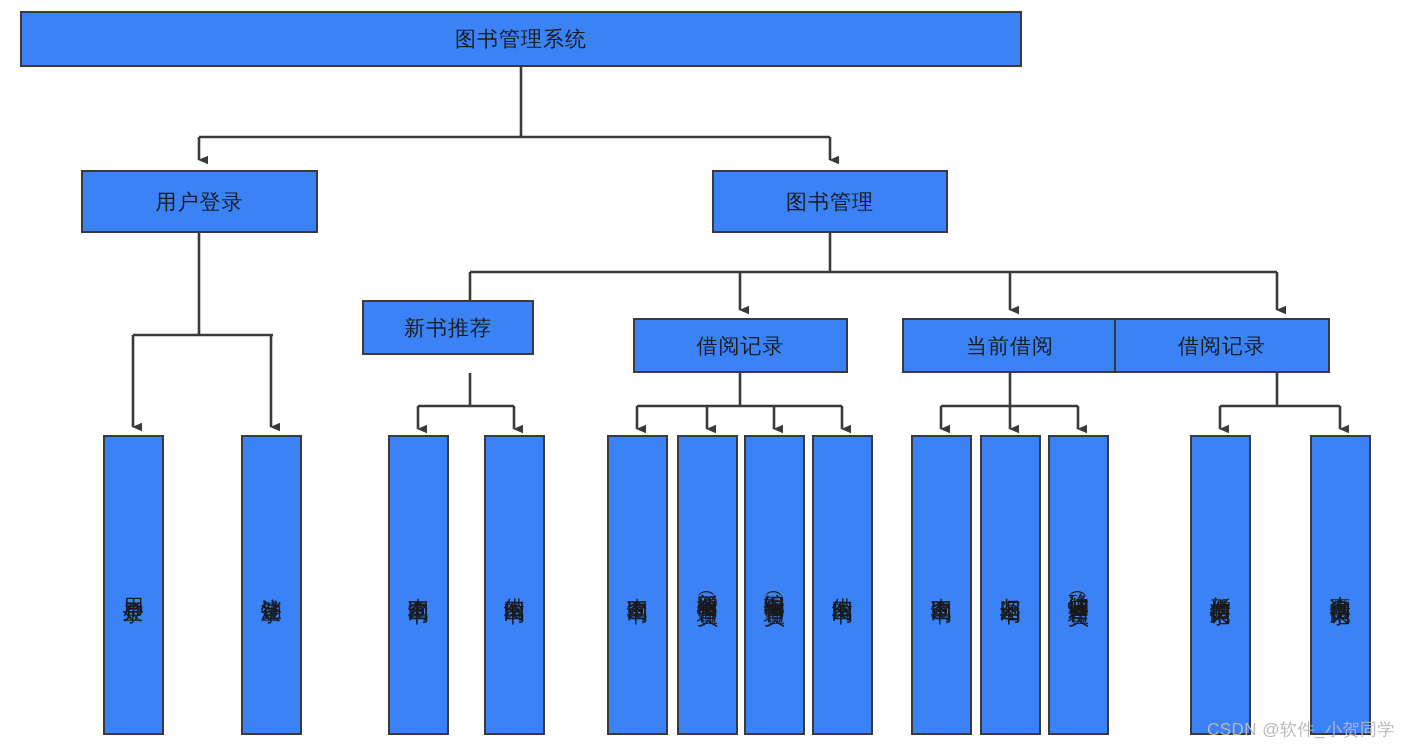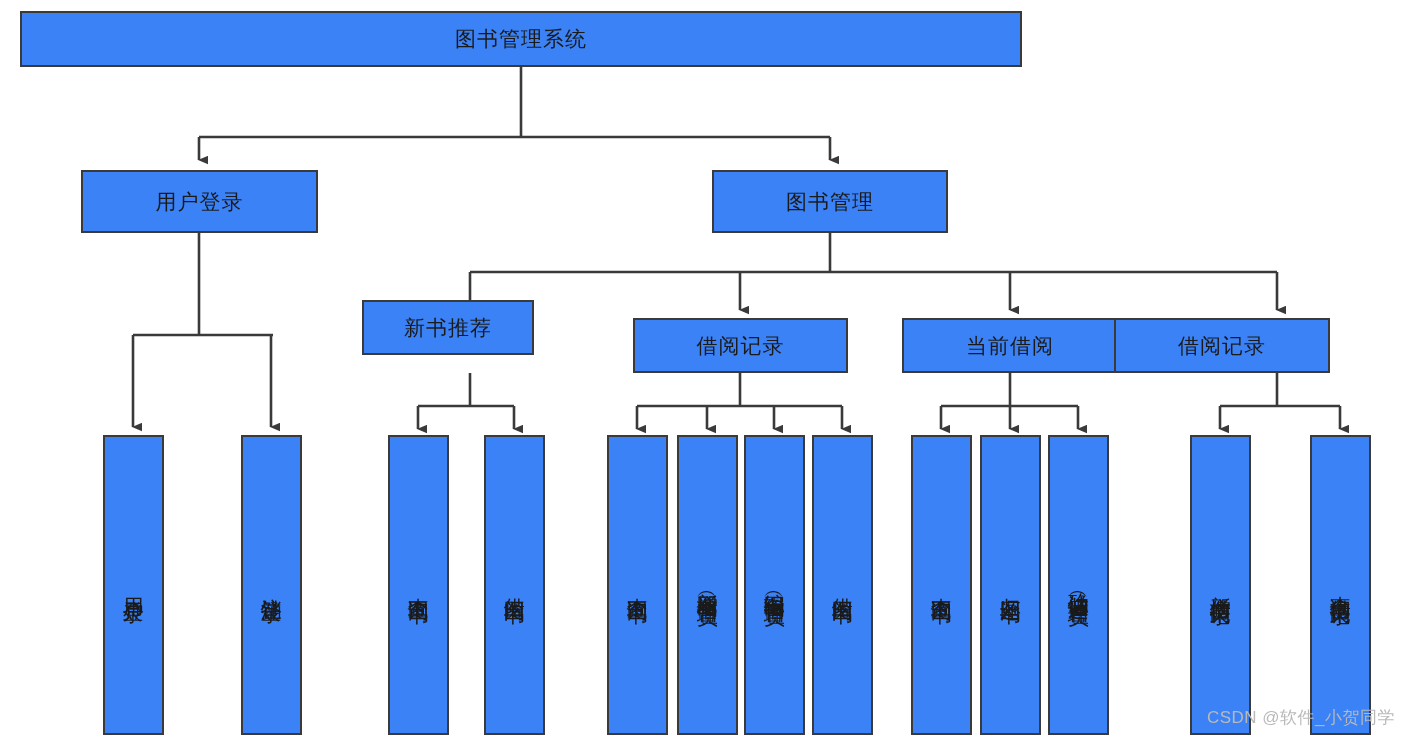--- a/index.html
+++ b/index.html
@@ -43,21 +43,21 @@
     writing-mode:vertical-rl;
     text-orientation:upright;
     display:block;
   }
   svg.links{
     position:absolute;left:0;top:0;width:1405px;height:747px;
     z-index:1;pointer-events:none;
   }
   .watermark{
     position:absolute;
-    right:10px;bottom:18px;
+    right:10px;bottom:6px;
     font-size:17px;
     color:#b9b9b9;
     letter-spacing:0.5px;
     z-index:5;
     white-space:nowrap;
   }
 </style>
 </head>
 <body>
 

